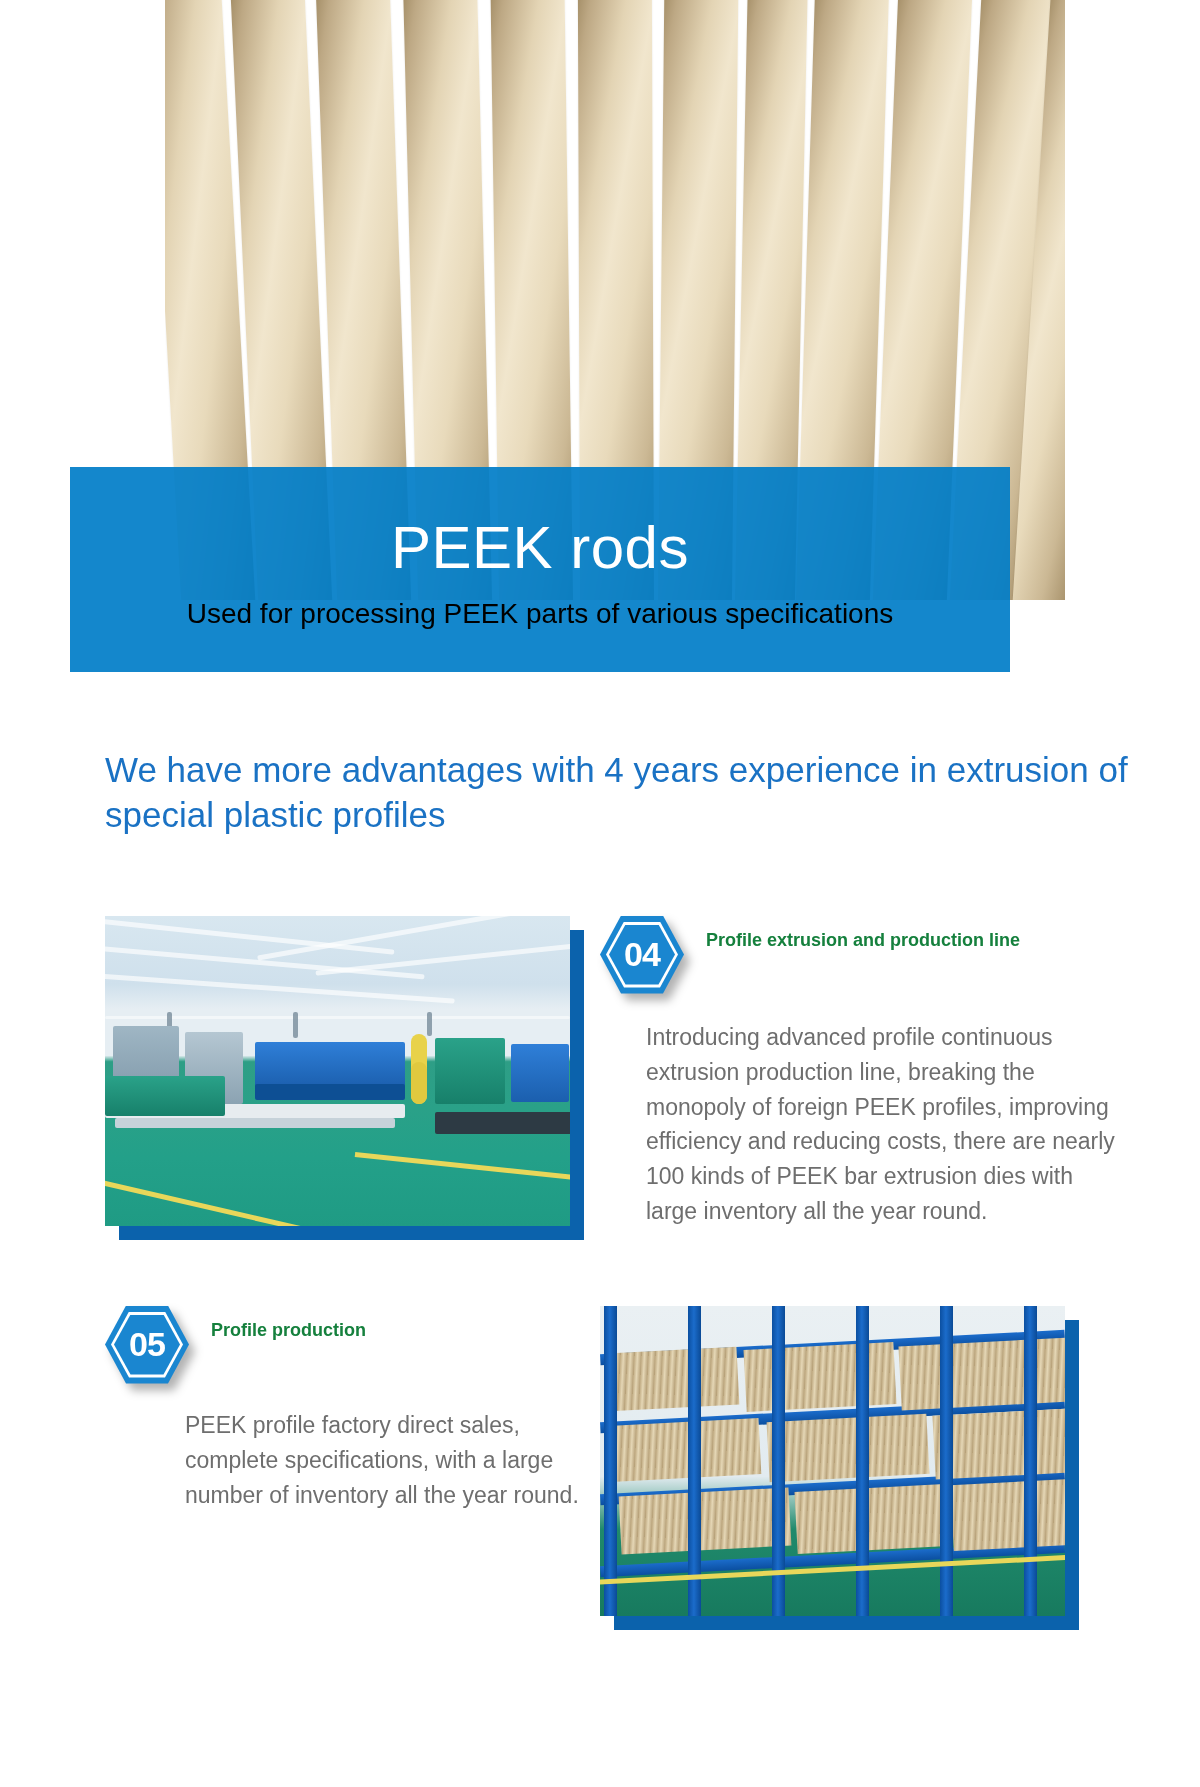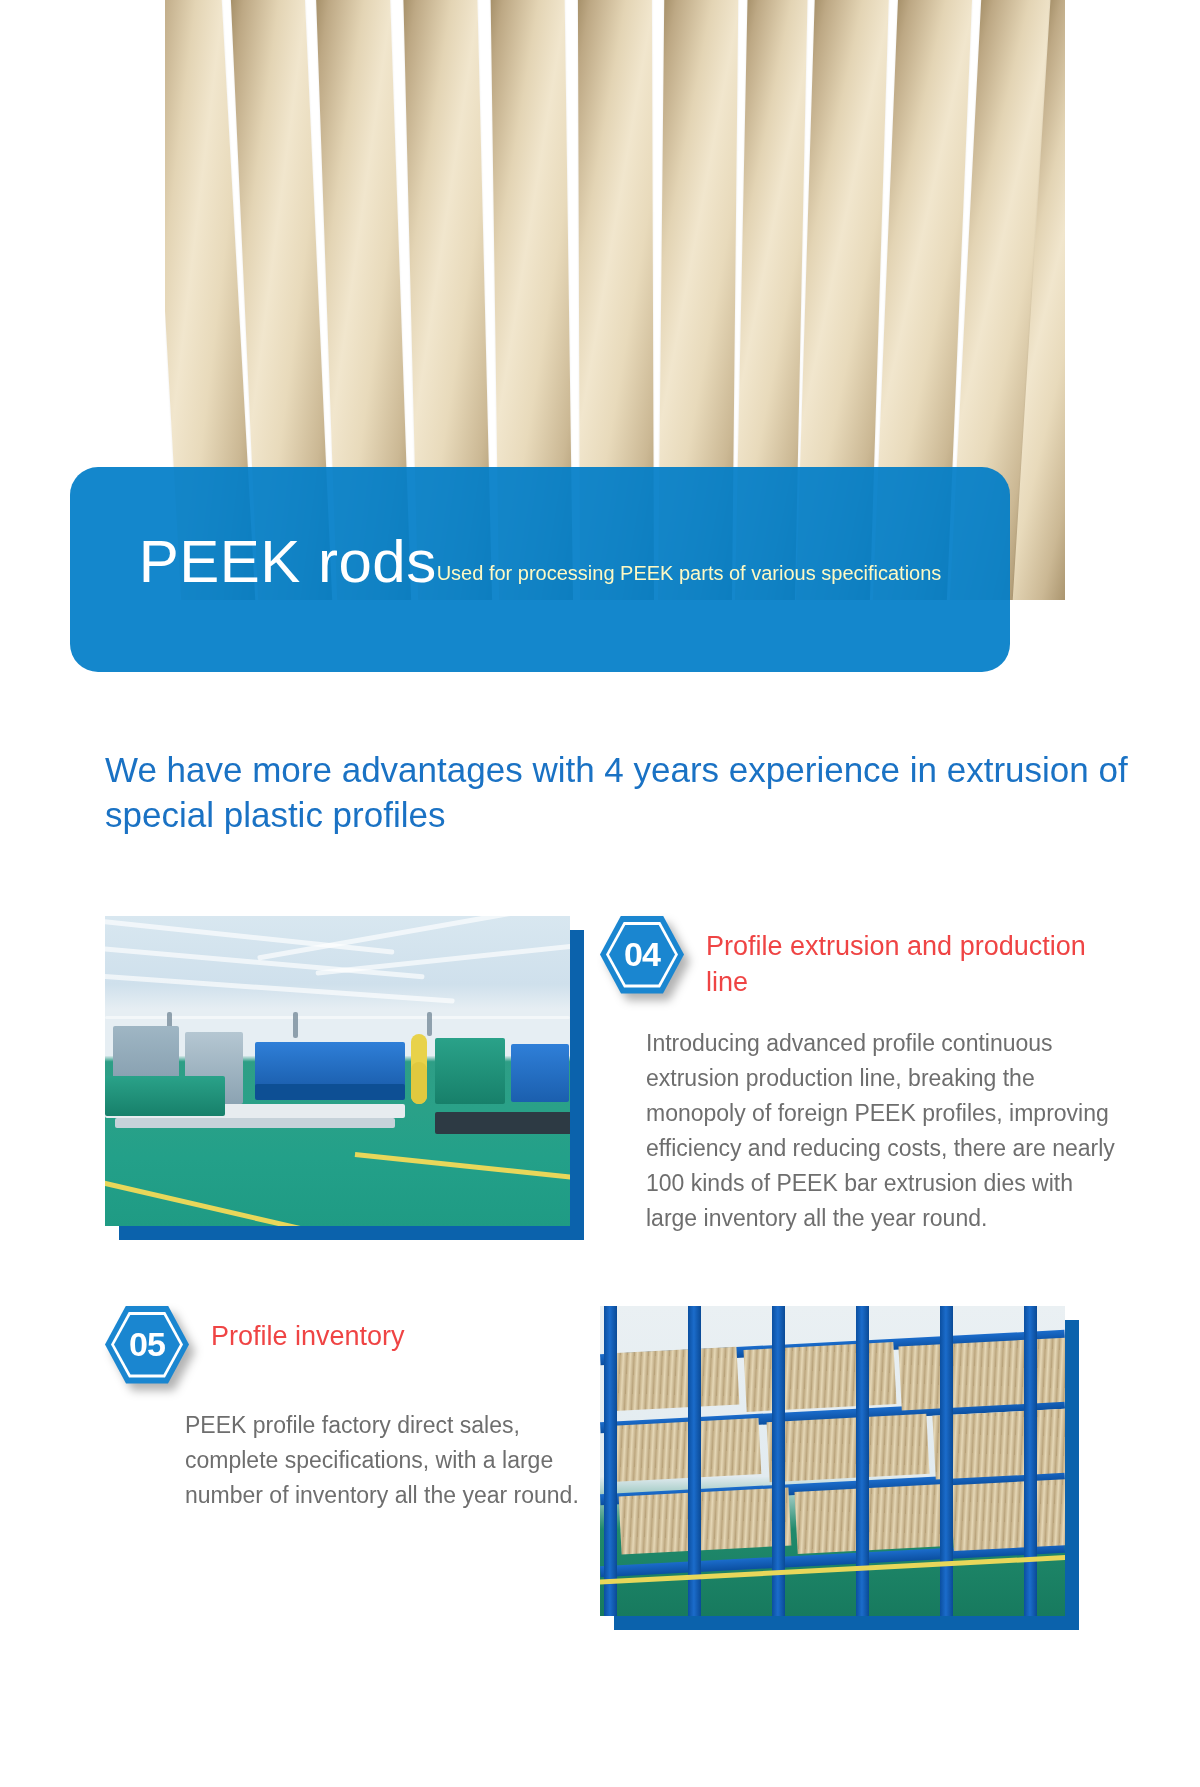--- a/index.html
+++ b/index.html
@@ -47,39 +47,38 @@
 
   
   .title-band {
     position: absolute;
     left: 0;
     top: 467px;
     width: 940px;
     height: 205px;
     background: rgba(0, 125, 200, 0.92);
     display: flex;
-    flex-direction: row;
+    flex-direction: column;
     align-items: center;
     justify-content: center;
     padding-top: 6px;
-    border-radius: 28px;
   }
 
   .hero-title {
     color: #ffffff;
     font-size: 60px;
     font-weight: 400;
     letter-spacing: 0.5px;
     line-height: 1;
     margin-bottom: 22px;
   }
 
   .hero-subtitle {
-    color: #fef9c3;
-    font-size: 20px;
+    color: #000000;
+    font-size: 28px;
     font-weight: 400;
     line-height: 1;
   }
 
   
   .section-heading {
     width: 1060px;
     margin: 0 auto;
     padding: 76px 0 0 35px;
     color: #1a72c4;
@@ -205,23 +204,23 @@
   .hexagon .hex-num {
     position: absolute; inset: 0;
     display: flex; align-items: center; justify-content: center;
     color: #ffffff;
     font-size: 34px;
     font-weight: bold;
     letter-spacing: -1px;
   }
 
   .feature-title {
-    color: #ef4444;
-    font-size: 27px;
-    font-weight: normal;
+    color: #15803d;
+    font-size: 18px;
+    font-weight: bold;
     line-height: 1.35;
     padding-top: 12px;
     flex: 1;
   }
 
   .feature-body {
     color: #6e6e6e;
     font-size: 23px;
     font-weight: 400;
     line-height: 1.52;
@@ -347,18 +346,18 @@
   </div>
 
   <div class="feature-text text-left">
     <div class="badge-row">
       <div class="hexagon">
         <div class="hex-outer"></div>
         <div class="hex-inner-ring"></div>
         <div class="hex-fill"></div>
         <div class="hex-num">05</div>
       </div>
-      <div class="feature-title">Profile inventory</div>
+      <div class="feature-title">Profile production</div>
     </div>
     <div class="feature-body body-indent-2">PEEK profile factory direct sales, complete specifications, with a large number of inventory all the year round.</div>
   </div>
 
 </div>
 
 </body></html>

